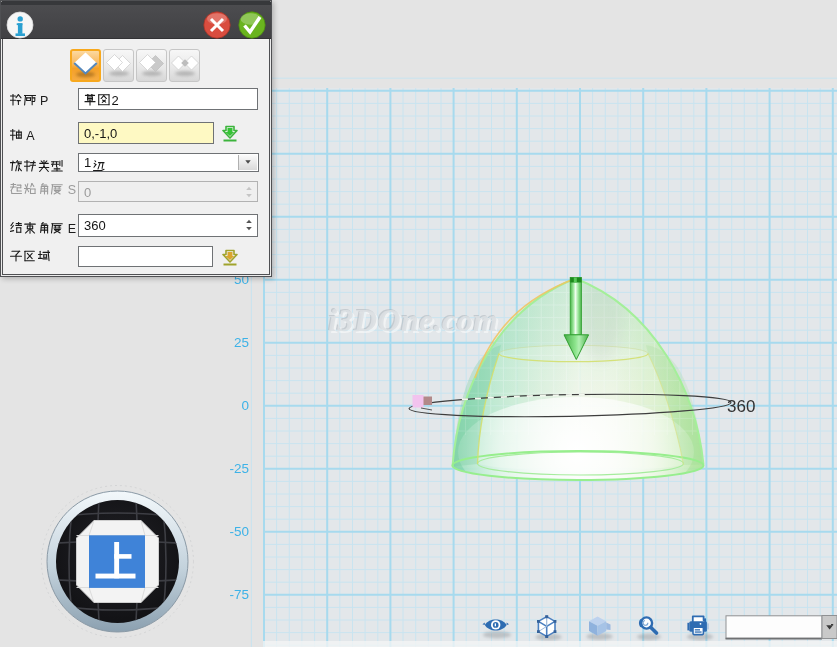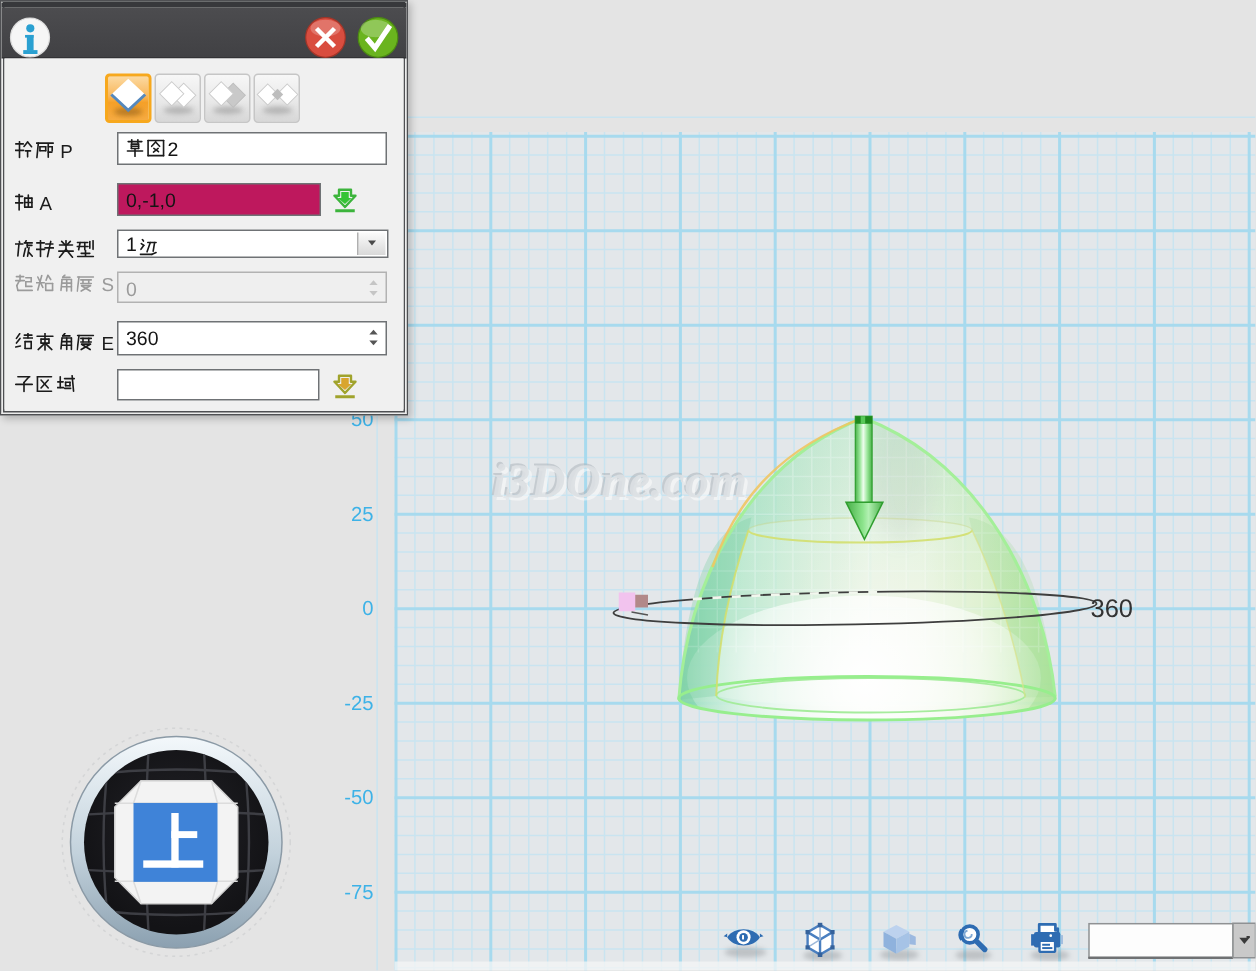--- a/index.html
+++ b/index.html
@@ -516,21 +516,21 @@
           <line x1="4" y1="16" x2="42" y2="16"></line>
           <line x1="23" y1="4" x2="23" y2="92"></line>
           <line x1="2" y1="52" x2="44" y2="52"></line>
           <line x1="54" y1="26" x2="94" y2="26"></line>
           <line x1="54" y1="26" x2="54" y2="76"></line>
           <line x1="94" y1="26" x2="94" y2="76"></line>
           <line x1="54" y1="76" x2="94" y2="76"></line>
           <line x1="54" y1="50" x2="94" y2="50"></line>
           <line x1="74" y1="8" x2="74" y2="76"></line>
         </svg><span class="lat" style="margin-left:2.5px">A</span></div>
- <div class="fld" style="left:78px;top:122px;width:136px;height:21.5px;background:#be185d;border-color:#6f7275">
+ <div class="fld" style="left:78px;top:122px;width:136px;height:21.5px;background:#fef9c3;border-color:#6f7275">
         <span class="ftxt lat2">0,-1,0</span>
       </div>
  <div style="position:absolute;left:222px;top:125px">
         <svg width="16" height="17" viewBox="0 0 16 17" style="position:absolute">
 <path d="M4,1.5 h8 v4 h3 L8,13 L1,5.5 h3 Z" fill="none" stroke="#3cb43c" stroke-width="1.6" stroke-linejoin="round"></path>
 <path d="M5.5,3 h5 v4 h1.8 L8,11 L3.2,7 H5.5 Z" fill="#35c435"></path>
 <rect x="1.5" y="14.5" width="13" height="2" fill="#3cb43c"></rect>
         </svg>
       </div>
  <div class="lbl" style="left:10px;top:159.5px;color:#1b1b1b"><svg width="12" height="12" viewBox="0 0 100 100" style="display:inline-block;vertical-align:-1px;margin-right:1.8px" stroke="#1b1b1b" stroke-width="9" stroke-linecap="round">

